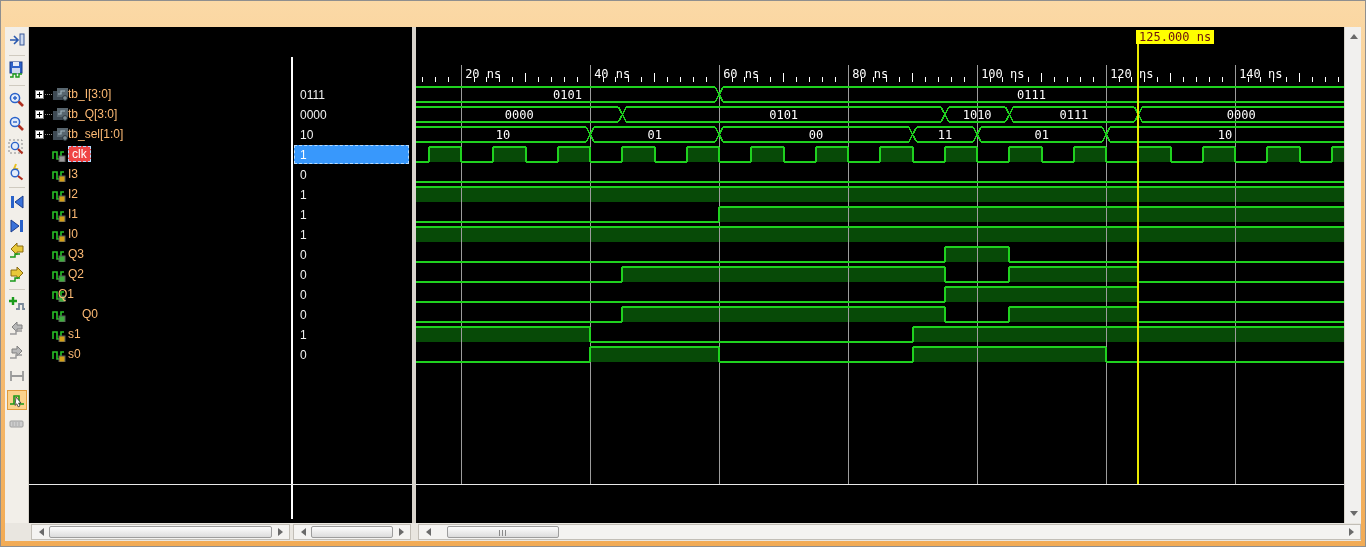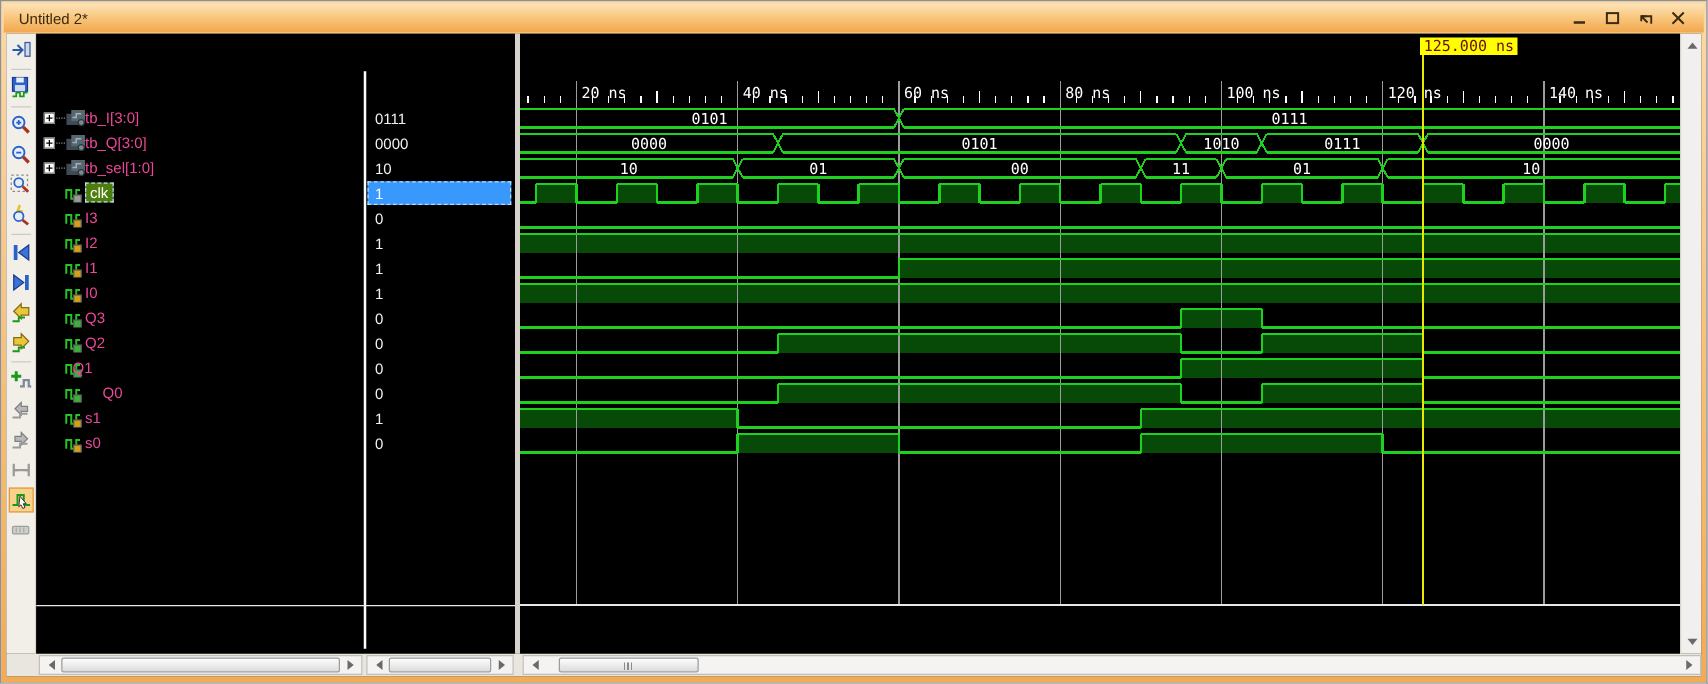--- a/index.html
+++ b/index.html
@@ -25,22 +25,22 @@
   
   .names { position:absolute; left:24px; top:0; width:383px; height:496px; background:#000; }
   .grid-header { position:absolute; left:1px; top:30px; width:381px; height:18px;
                  background:linear-gradient(#ffffff,#e3e3e3); border-top:1px solid #cfcfcf;
                  border-bottom:1px solid #a9a9a9; }
   .grid-header .h { position:absolute; top:2px; font-size:12px; font-weight:bold; color:#1a1a1a; }
   .h-name { left:12px; } .h-value { left:272px; }
   .col-div { position:absolute; left:262px; top:30px; width:2px; height:462px; background:#ffffff; }
   .rows { position:absolute; left:1px; top:58px; width:381px; }
   .row { position:relative; height:20px; }
-  .row .nm { position:absolute; top:2px; font-size:12px; color:#ec4899; white-space:nowrap; }
-  .row .nm.sel { background:#4d7c0f; border:1px dashed #b5dbff; color:#fff; padding:0 3px; top:1px; }
+  .row .nm { position:absolute; top:2px; font-size:12px; color:#fdba74; white-space:nowrap; }
+  .row .nm.sel { background:#ef4444; border:1px dashed #b5dbff; color:#fff; padding:0 3px; top:1px; }
   .row .val { position:absolute; left:270px; top:3px; font-size:12px; color:#f2f2f2; }
   .row .valsel { position:absolute; left:264px; right:2px; top:0; bottom:1px;
                  background:#3898fc; border:1px dashed #b5dbff; color:#fff;
                  font-size:12px; padding:2px 0 0 5px; }
   .expander { position:absolute; left:5px; top:5px; width:9px; height:9px; background:#fff;
               border:1px solid #7a7a7a; }
   .expander:before { content:""; position:absolute; left:1px; top:3px; width:5px; height:1px; background:#000; }
   .expander:after  { content:""; position:absolute; left:3px; top:1px; width:1px; height:5px; background:#000; }
   .tdots { position:absolute; left:15px; top:9px; width:7px; border-top:1px dotted #8a8a8a; }
   .sigicon { position:absolute; top:3px; }
@@ -72,46 +72,20 @@
   .ht-wave { left:28px; width:112px; }
   .grip { position:absolute; left:50%; top:3px; width:8px; height:6px; transform:translateX(-50%);
           background:repeating-linear-gradient(90deg,#8a8a8a 0 1px,transparent 1px 3px); }
   svg { display:block; }
   text { font-family:"DejaVu Sans Mono", monospace; }
 </style>
 </head>
 <body>
 
 <div class="window">
-  <div class="titlebar">
-    <span class="title">Untitled 2*</span>
-    <div class="winbtns">
-      <span class="winbtn">
-          <svg width="12" height="10">
-            <line x1="1" y1="8" x2="10" y2="8" stroke="#3a2a12" stroke-width="2"></line>
-          </svg>
-        </span>
-      <span class="winbtn">
-          <svg width="12" height="11">
-            <rect x="1.5" y="1.5" width="9" height="8" fill="none" stroke="#3a2a12" stroke-width="1.6"></rect>
-          </svg>
-        </span>
-      <span class="winbtn">
-          <svg width="13" height="11">
-            <path d="M3 4 h8 v6" fill="none" stroke="#3a2a12" stroke-width="1.5"></path>
-            <path d="M8 9 L3 4 M3 8 v-4 h4" fill="none" stroke="#3a2a12" stroke-width="1.5"></path>
-          </svg>
-        </span>
-      <span class="winbtn">
-          <svg width="11" height="11">
-            <path d="M1 1 L10 10 M10 1 L1 10" stroke="#3a2a12" stroke-width="1.6"></path>
-          </svg>
-        </span>
-    </div>
-  </div>
 
   <div class="client">
 
     <div class="toolbar">
       <div class="tbi">
           <svg width="18" height="18">
             <path d="M2 9 h7 M6 5 l4 4 -4 4" fill="none" stroke="#2a5ab0" stroke-width="1.6"></path>
             <rect x="12" y="3" width="4" height="11" fill="#cdd9ee" stroke="#3a5a9a"></rect>
           </svg>
         </div>

